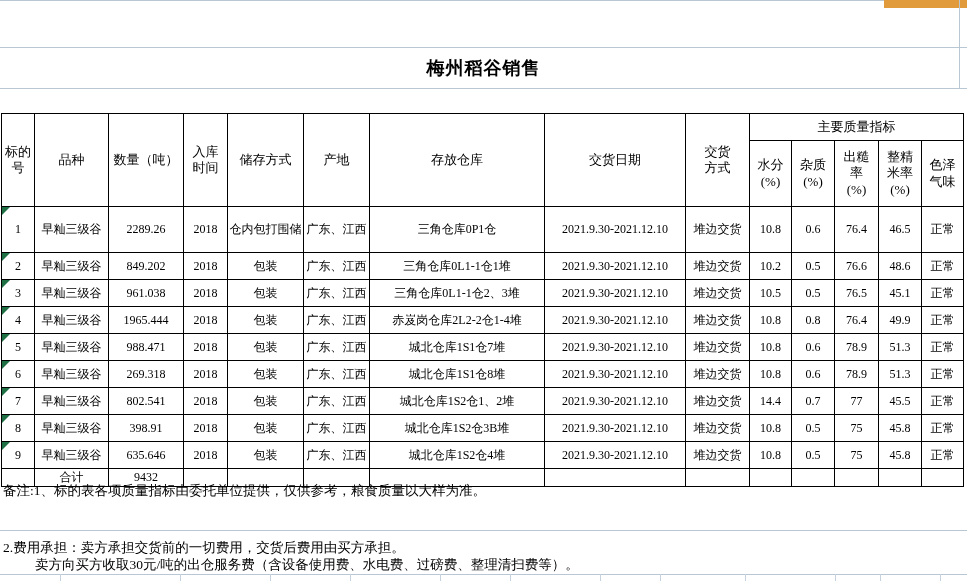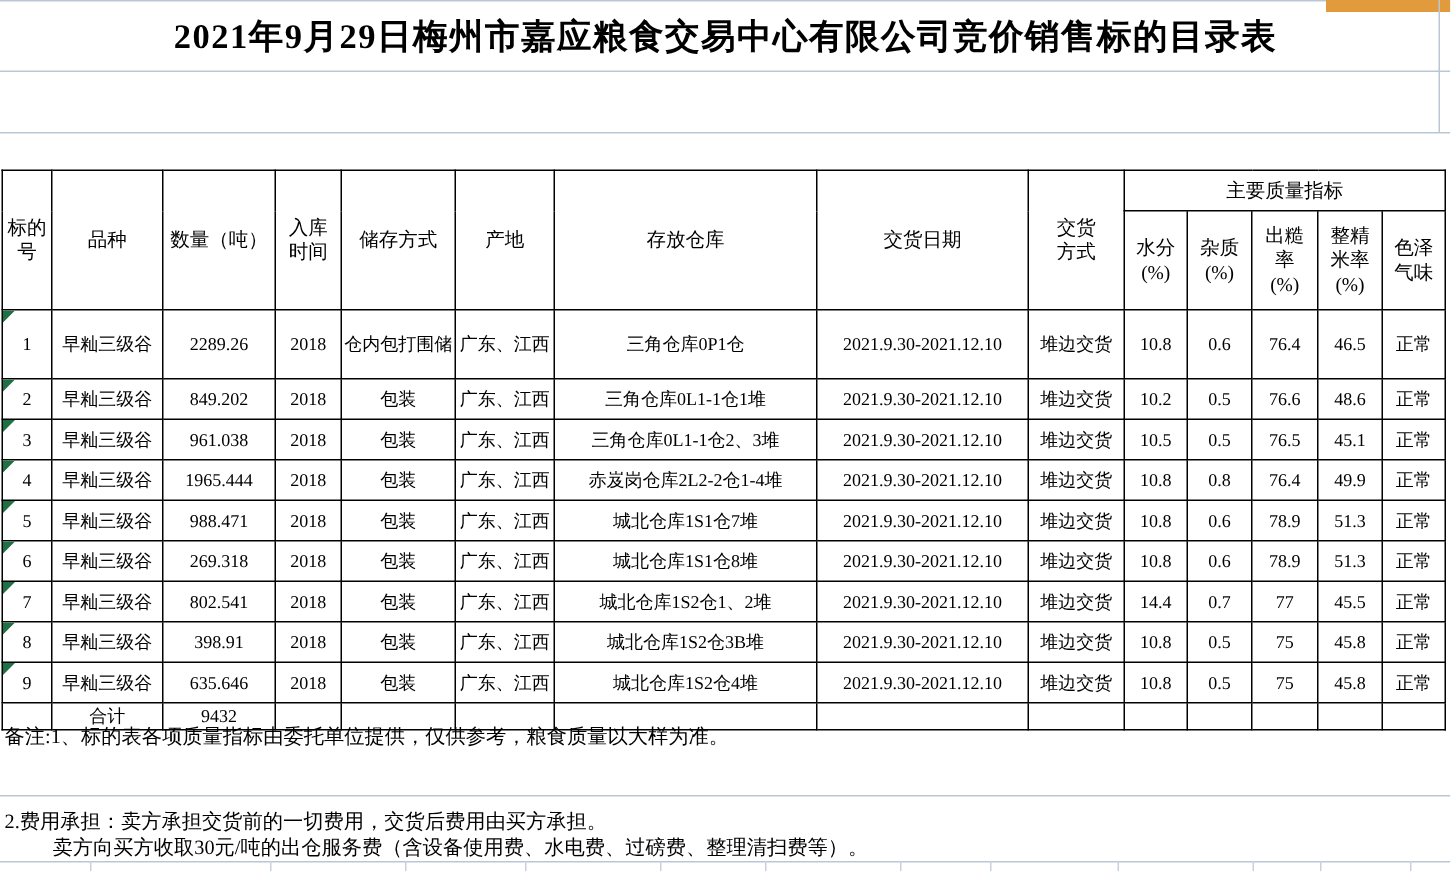--- a/index.html
+++ b/index.html
@@ -41,23 +41,23 @@
 </style>
 </head>
 <body>
 
 <div class="sheet">
 
   <div class="hline" style="top:0;"></div>
   <div class="accent-bar" id="accentBar" style="background: rgb(225, 155, 61);"></div>
   <div class="vline" style="left:959px;top:0;height:88px;"></div>
 
-  <div class="title">2021年9月29日梅州市嘉应粮食交易中心有限公司竞价销售标的目录表</div>
   <div class="hline" style="top:47px;"></div>
 
+  <div class="subtitle">梅州稻谷销售</div>
   <div class="hline" style="top:88px;"></div>
 
 
   <table class="cat">
     <colgroup>
       <col style="width:33px">
         <col style="width:74px">
         <col style="width:75px">
         <col style="width:44px">
       <col style="width:76px">

